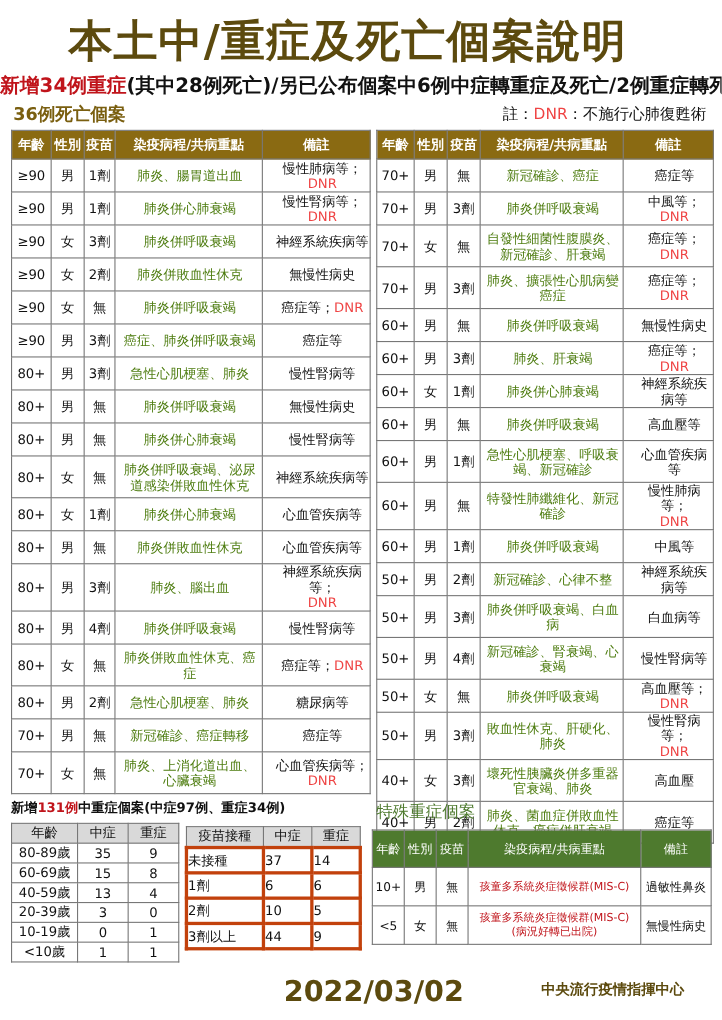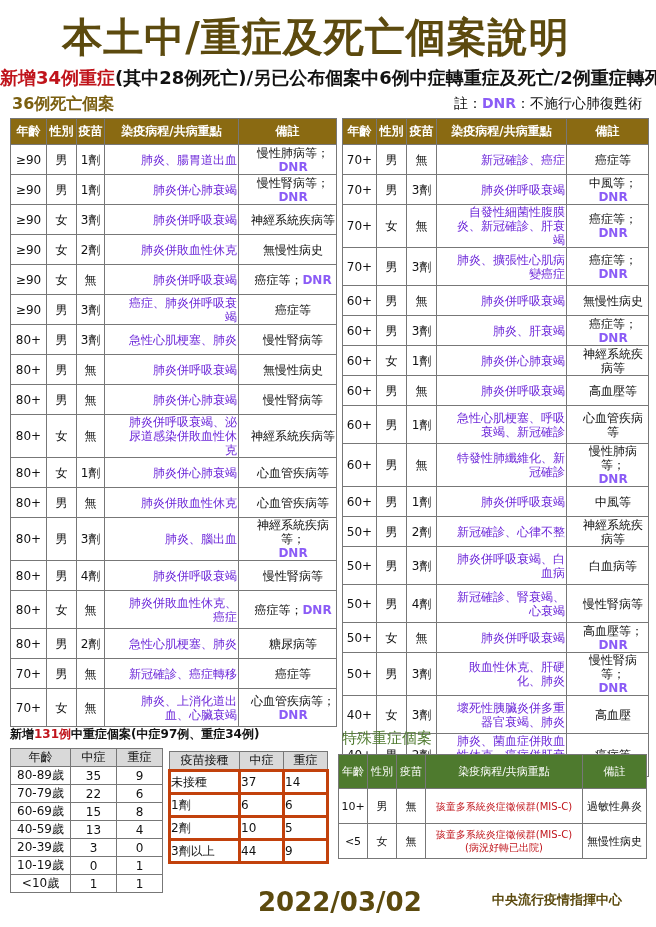--- a/index.html
+++ b/index.html
@@ -2,26 +2,26 @@
 <html><head>
 <meta charset="utf-8">
 <style>
   * { box-sizing: border-box; margin: 0; padding: 0; }
   body { width: 656px; height: 927px; background: #ffffff; font-family: "DejaVu Sans", "Liberation Sans", sans-serif; color: #111; position: relative; overflow: hidden; }
   .title { position: absolute; top: 10px; left: 0; width: 632px; text-align: center; font-size: 40px; font-weight: bold; color: #5c4a0e; letter-spacing: 1px; }
   .subtitle { position: absolute; top: 66px; left: 0; width: 641px; text-align: left; font-size: 18px; font-weight: bold; color: #111; white-space: nowrap; }
   .subtitle .red { color: #c0141b; }
   .section-left { position: absolute; top: 94px; left: 12px; font-size: 16px; font-weight: bold; color: #7a5f10; }
   .note { position: absolute; top: 95px; right: 14px; font-size: 14px; color: #111; }
-  .dnr { color: #8b5cf6; font-weight: bold; }
+  .dnr { color: #ef4444; font-weight: normal; }
   table { border-collapse: collapse; table-layout: fixed; }
   .death { position: absolute; top: 118px; }
   .death th { background: #8a6a12; color: #fff; font-size: 12px; font-weight: bold; height: 26px; border: 1px solid #777; text-align: center; }
   .death td { border: 1px solid #777; font-size: 12px; text-align: center; padding: 0 1px; line-height: 14px; }
-  .death td.cause { color: #6d28d9; text-align: right; padding-left: 15px; }
+  .death td.cause { color: #4d7c0f; text-align: center; padding-left: 3px; }
   .death td.remark { text-align: center; padding-left: 12px; margin-left: 47px; }
   .h2 { height: 30px; } .hA { height: 38px; }
   .sec2-title { position: absolute; top: 726px; left: 10px; font-size: 12px; font-weight: bold; color: #111; white-space: nowrap; }
   .sec2-title .red { color: #c0141b; }
   .age-tbl { position: absolute; top: 748px; left: 10px; }
   .age-tbl th, .vac-tbl th { background: #d9d9d9; font-size: 12px; font-weight: normal; border: 1px solid #777; height: 18px; text-align: center; }
   .age-tbl td { border: 1px solid #777; font-size: 12px; text-align: center; height: 17px; }
   .vac-tbl { position: absolute; top: 751px; left: 168px; padding-left: 43px; }
   .vac-tbl td { border: 3px solid #c2410c; font-size: 12px; text-align: left; height: 23px; }
   .sp-title { position: absolute; top: 729px; left: 342px; font-size: 15px; font-weight: normal; color: #4e7a2e; }
@@ -348,25 +348,20 @@
         <th>重症</th>
       </tr>
     </thead>
     <tbody>
       <tr>
         <td>80-89歲</td>
         <td>35</td>
         <td>9</td>
       </tr>
       <tr>
-        <td>70-79歲</td>
-        <td>22</td>
-        <td>6</td>
-      </tr>
-      <tr>
         <td>60-69歲</td>
         <td>15</td>
         <td>8</td>
       </tr>
       <tr>
         <td>40-59歲</td>
         <td>13</td>
         <td>4</td>
       </tr>
       <tr>

